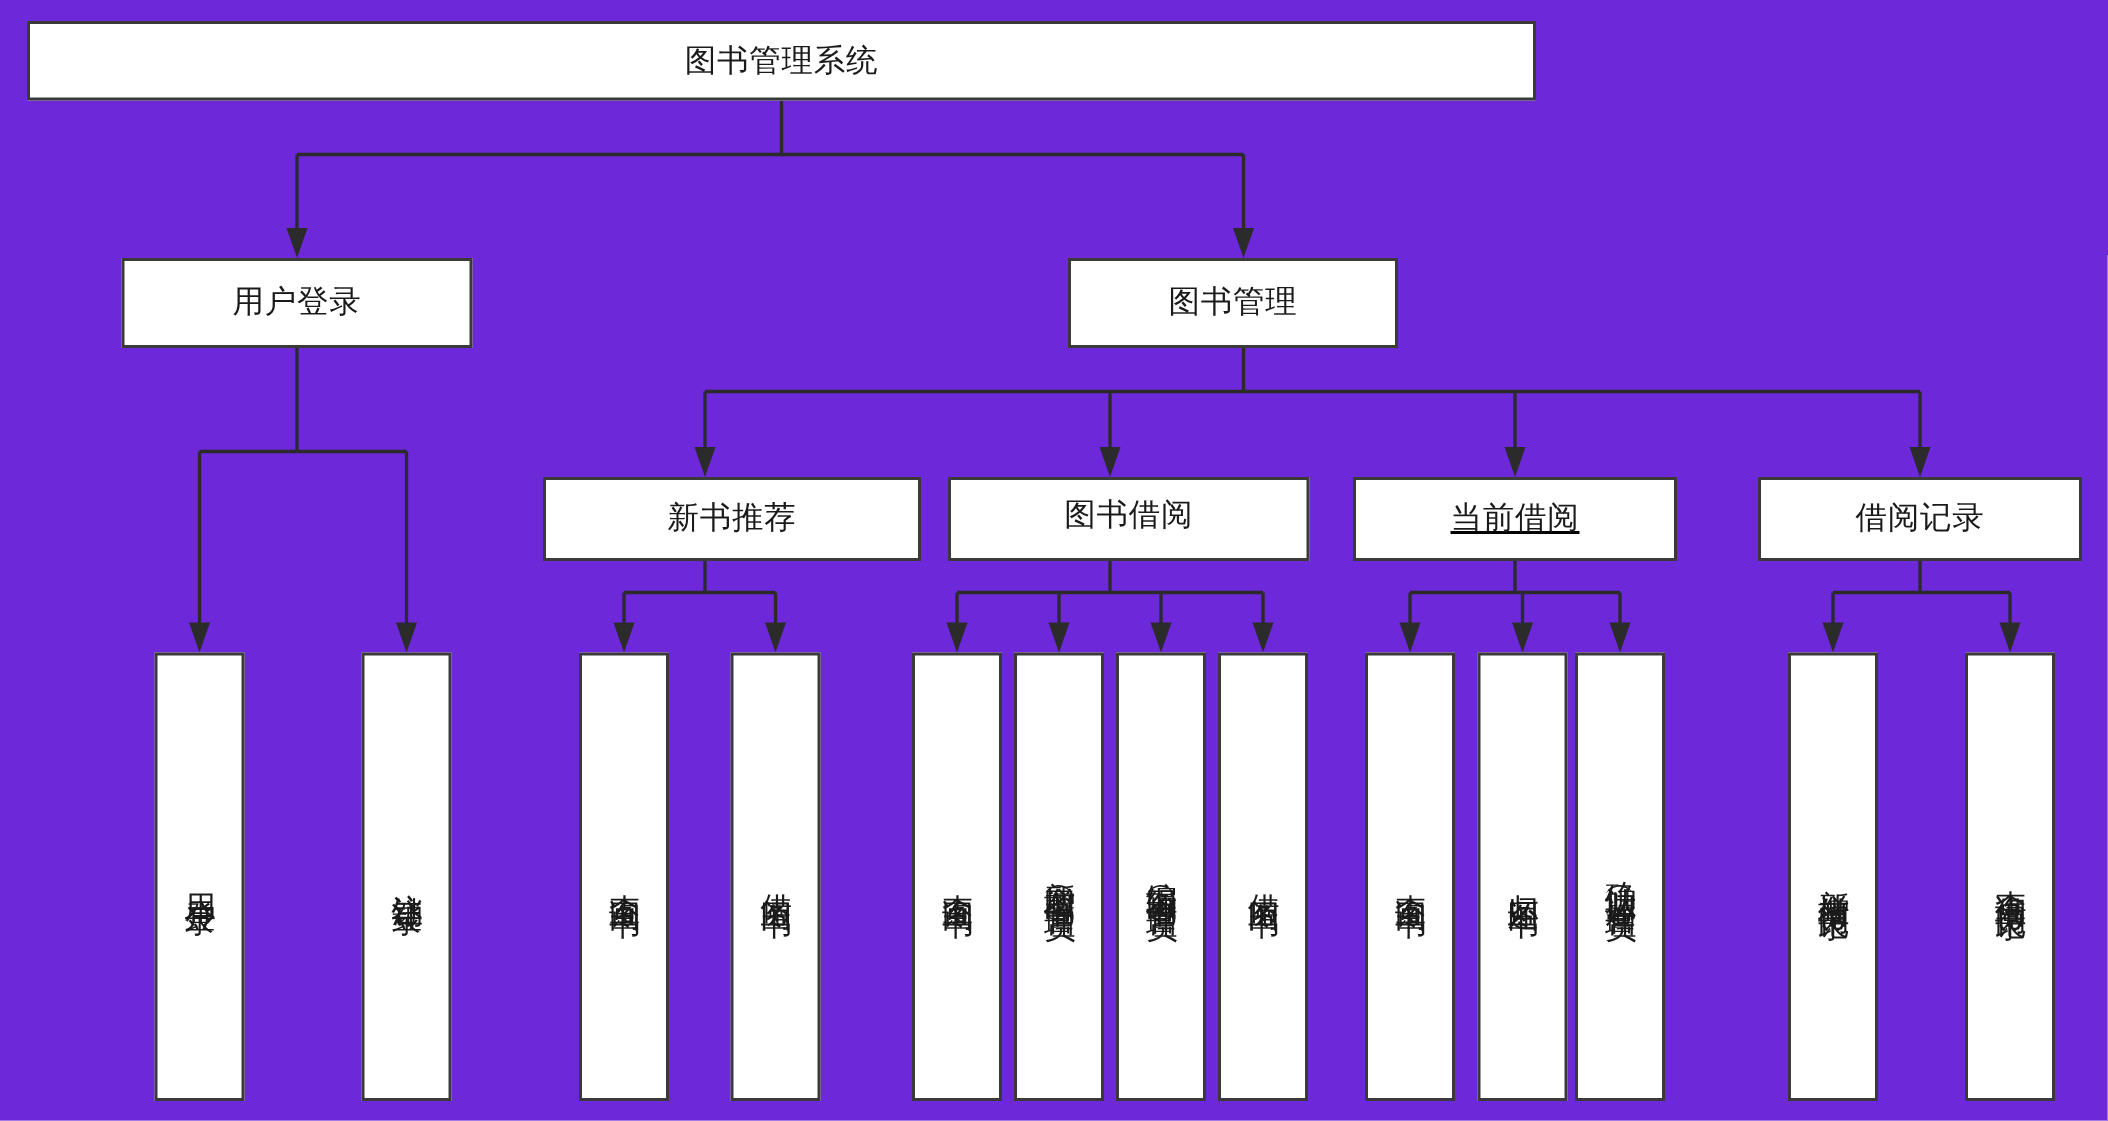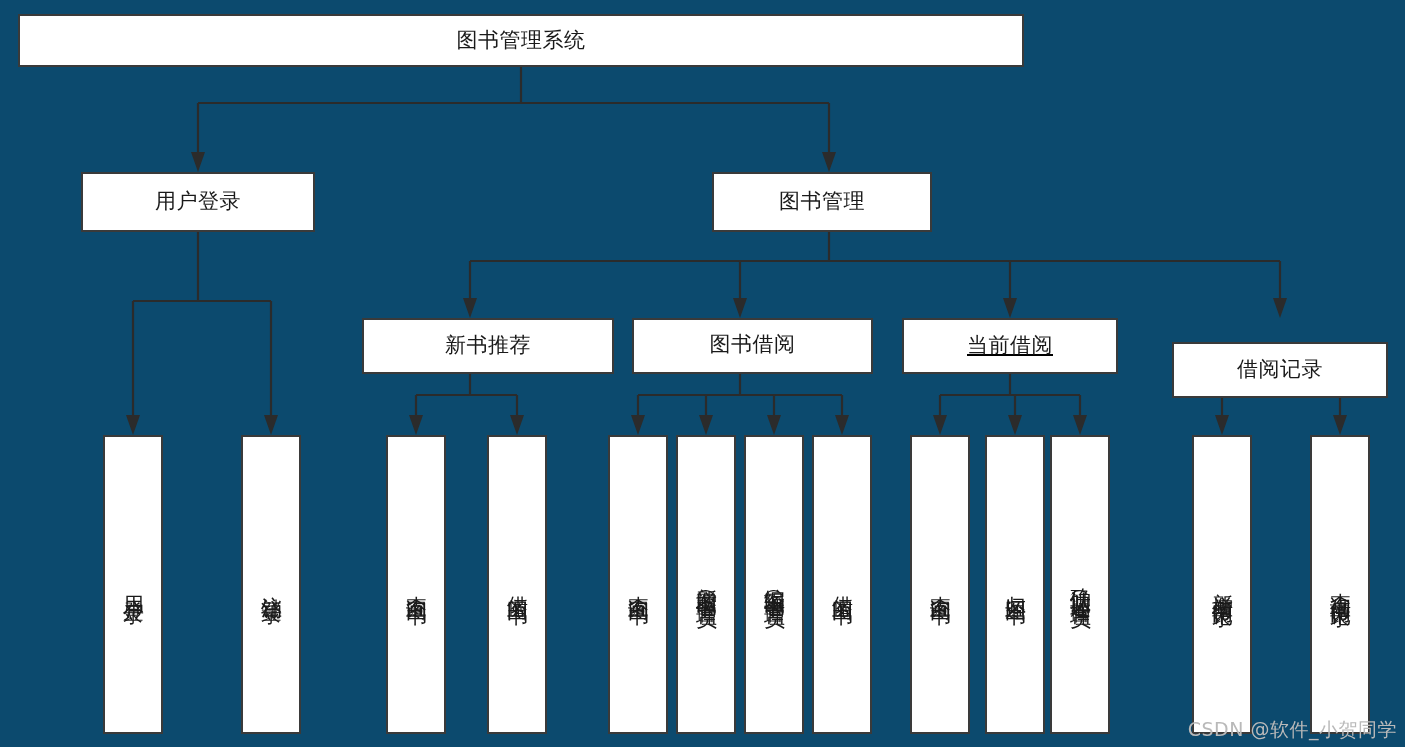--- a/index.html
+++ b/index.html
@@ -12,21 +12,21 @@
     font-family: "DejaVu Sans", "Liberation Sans", sans-serif;
     width: 1405px;
     height: 747px;
     overflow: hidden;
     position: relative;
   }
   #diagram-root {
     position: relative;
     width: 1405px;
     height: 747px;
-    background: #0c4a6e;
+    background: #6d28d9;
   }
   .node {
     position: absolute;
     box-sizing: border-box;
     background: #ffffff;
     border: 2px solid #3a3a3a;
     display: flex;
     align-items: center;
     justify-content: center;
     overflow: hidden;
@@ -151,21 +151,21 @@
       </div>
       <div class="node horizontal" style="left: 362px; top: 318px; width: 252px; height: 56px;">
         <span class="node-label">新书推荐</span>
       </div>
       <div class="node horizontal" style="left: 632px; top: 318px; width: 241px; height: 56px; font-family: Liberation Mono, monospace;">
         <span class="node-label">图书借阅</span>
       </div>
       <div class="node horizontal" style="left: 902px; top: 318px; width: 216px; height: 56px; text-decoration: underline;">
         <span class="node-label">当前借阅</span>
       </div>
-      <div class="node horizontal" style="left: 1172px; top: 318px; width: 216px; height: 56px; margin-top: 24px;">
+      <div class="node horizontal" style="left: 1172px; top: 318px; width: 216px; height: 56px;">
         <span class="node-label">借阅记录</span>
       </div>
       <div class="node vertical" style="left: 103px; top: 435px; width: 60px; height: 299px;">
         <span class="node-label">用户登录</span>
       </div>
       <div class="node vertical" style="left: 241px; top: 435px; width: 60px; height: 299px;">
         <span class="node-label">注销登录</span>
       </div>
       <div class="node vertical" style="left: 386px; top: 435px; width: 60px; height: 299px;">
         <span class="node-label">查询图书</span>
@@ -194,14 +194,13 @@
       <div class="node vertical" style="left: 1050px; top: 435px; width: 60px; height: 299px;">
         <span class="node-label">确认归还（管理员）</span>
       </div>
       <div class="node vertical" style="left: 1192px; top: 435px; width: 60px; height: 299px;">
         <span class="node-label">新增借阅记录</span>
       </div>
       <div class="node vertical" style="left: 1310px; top: 435px; width: 60px; height: 299px;">
         <span class="node-label">查询借阅记录</span>
       </div>
     </div>
-  <div class="watermark">CSDN @软件_小贺同学</div>
 </div>
 
 </body></html>

